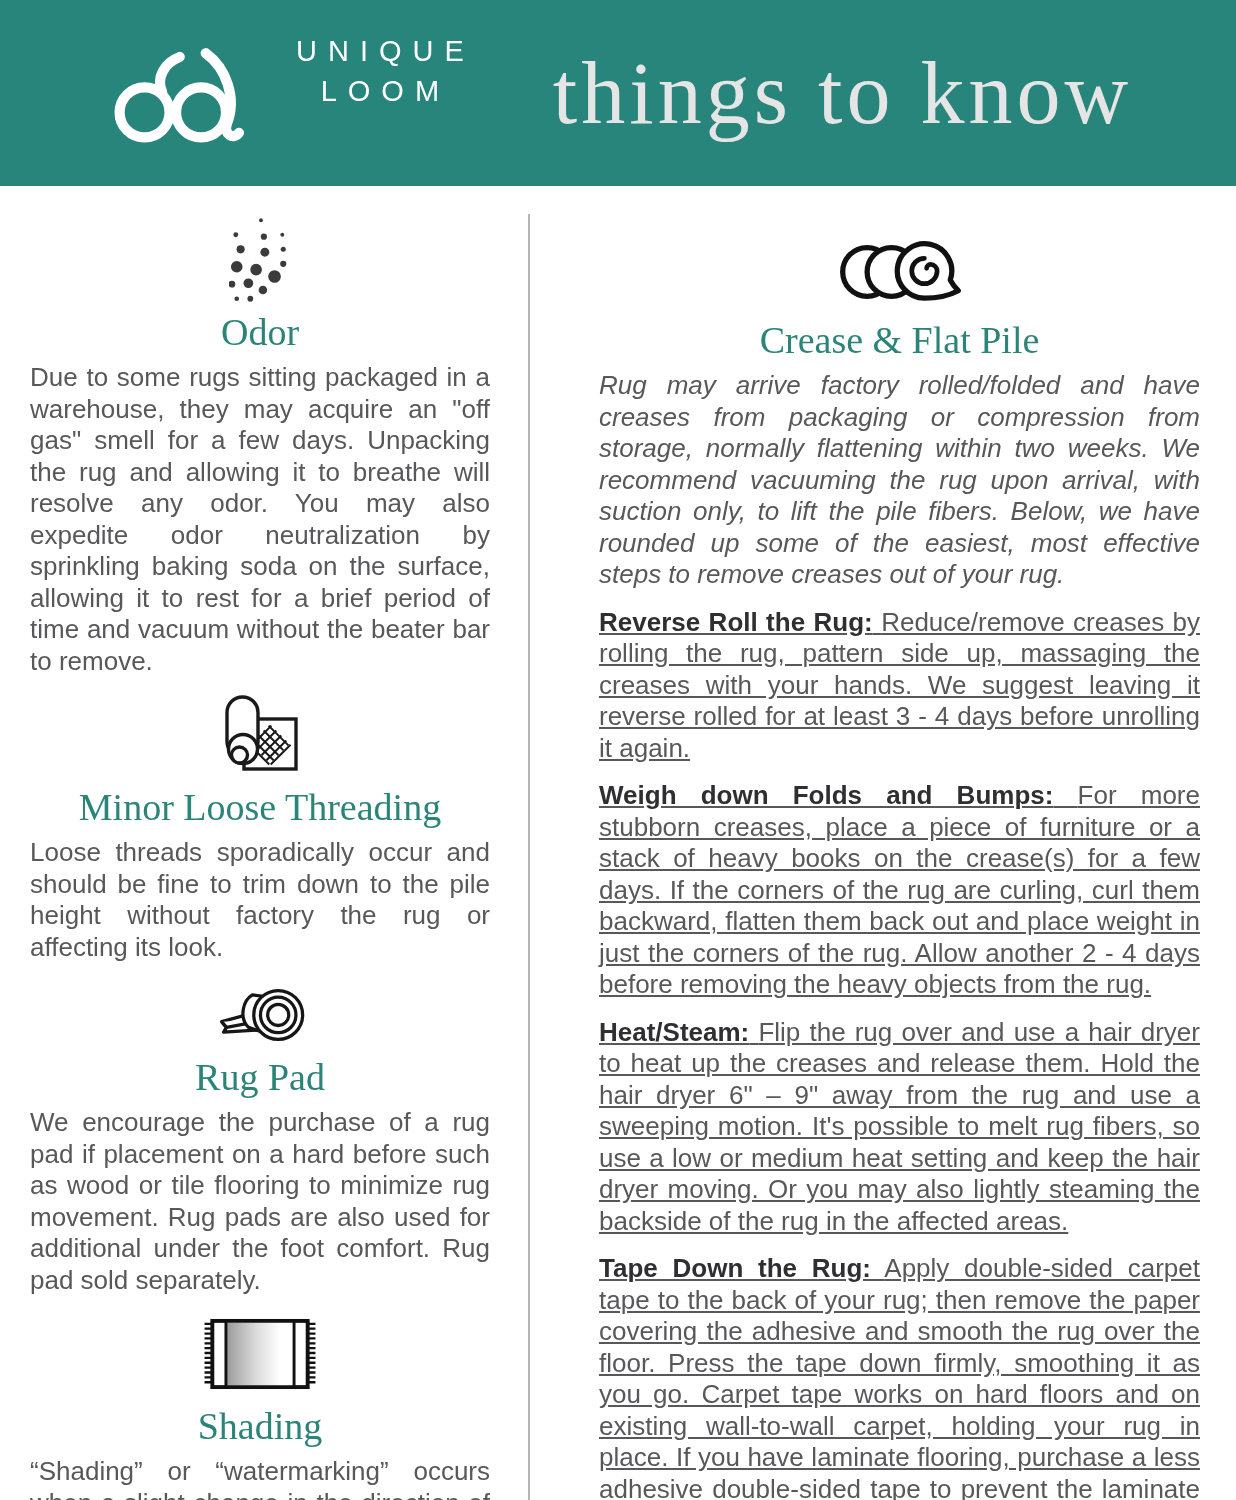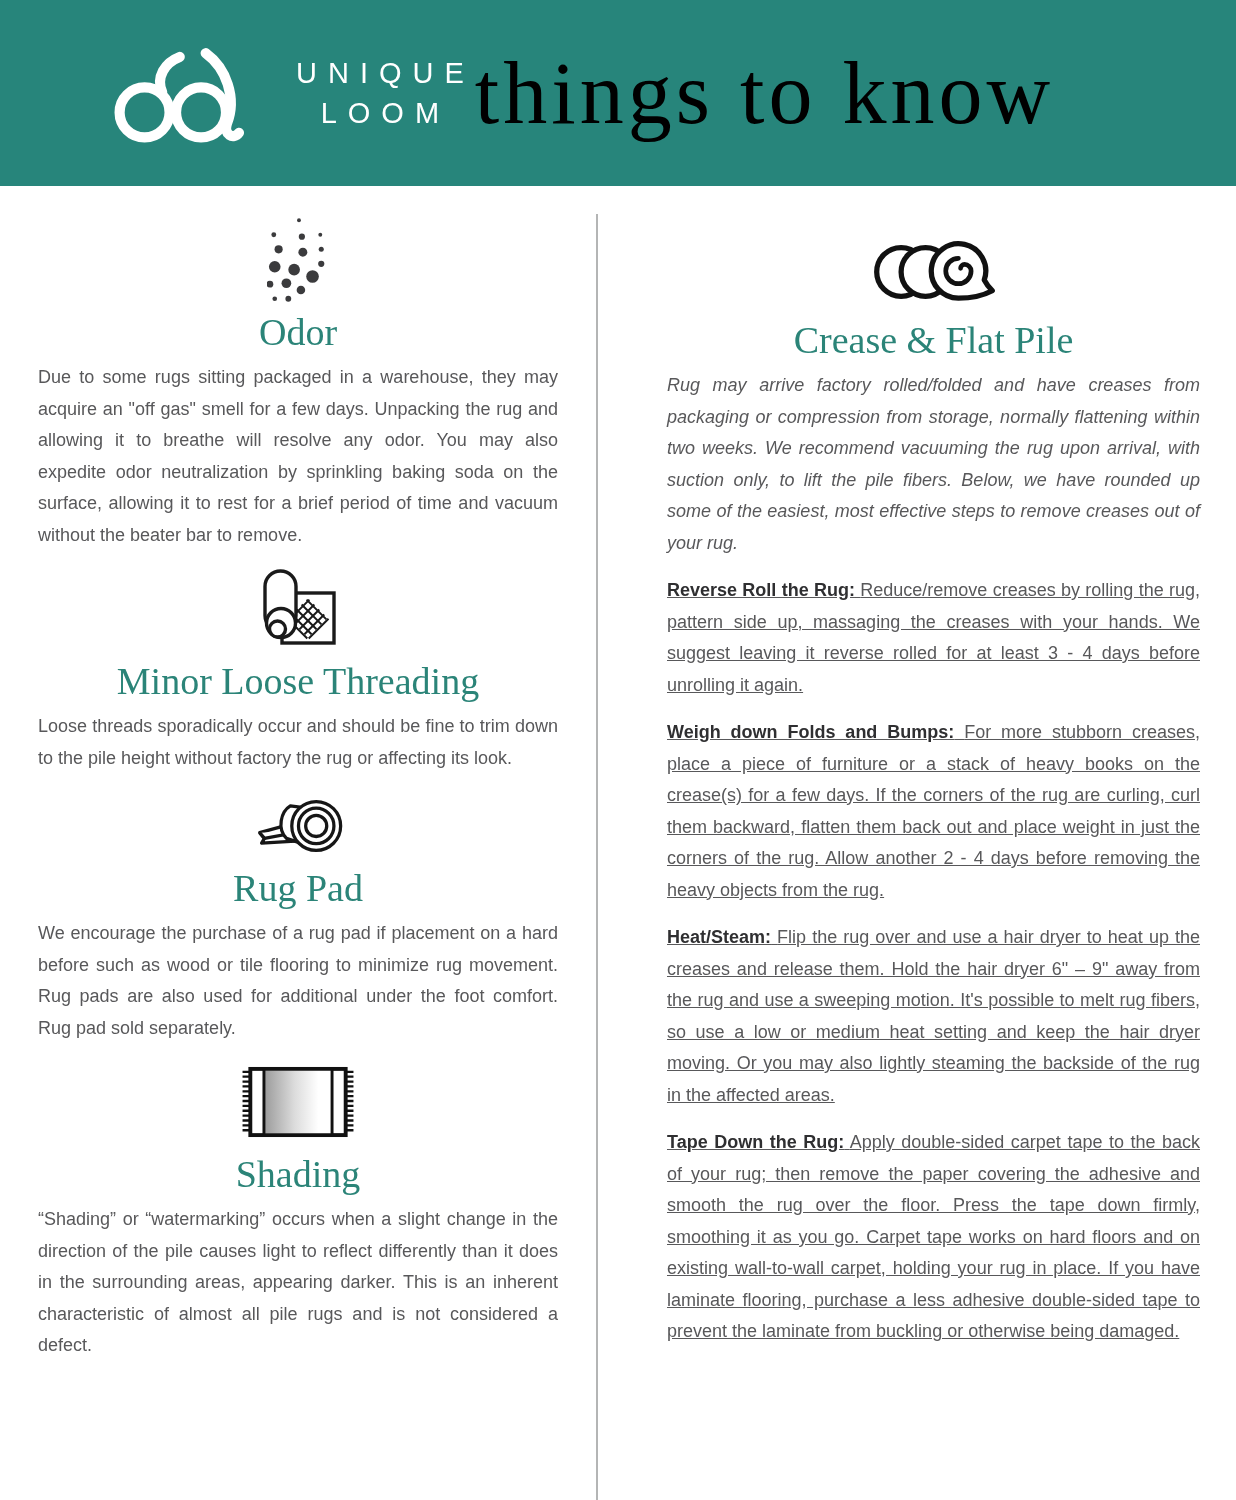--- a/index.html
+++ b/index.html
@@ -5,48 +5,48 @@
   html,body{margin:0;padding:0;}
   .page{
     width:1236px;height:1500px;background:#ffffff;overflow:hidden;
     font-family:"Liberation Sans","DejaVu Sans",sans-serif;
     position:relative;
   }
   
   .header{
     height:186px;background:#27857B;display:flex;align-items:center;
   }
-  .logo-block{display:flex;align-items:center;margin-left:96px;}
+  .logo-block{display:flex;margin-left:96px;}
   .logo-svg{display:block;}
   .brand{
     color:#ffffff;font-size:29px;letter-spacing:11px;line-height:40px;
     text-align:center;margin-left:14px;font-weight:400;
   }
   .header-title{
-    flex:1;color:#000000;
+    flex:1;text-align:center;color:#e5e5e5;
     font-family:"Liberation Serif","DejaVu Serif",serif;
     font-size:88px;letter-spacing:4px;font-weight:400;
     padding-right:26px;white-space:nowrap;
   }
   
   .cols{display:flex;margin-top:28px;height:1286px;}
   .col-left{
-    width:598px;box-sizing:border-box;
+    width:530px;box-sizing:border-box;
     border-right:2px solid #b4b5b5;
-    padding:0 38px 0 38px;
+    padding:0 38px 0 30px;
   }
   .col-right{flex:1;padding:0 36px 0 37px;margin-left:32px;}
   .icon-row{display:flex;justify-content:center;}
   h2.sec-head{
     font-family:"Liberation Serif","DejaVu Serif",serif;
     font-weight:400;color:#2B8478;font-size:38px;line-height:44px;
     text-align:center;margin:4px 0 8px 0;
   }
   p.body{
-    color:#58585A;font-size:18px;line-height:31.5px;
+    color:#58585A;font-size:26px;line-height:31.5px;
     text-align:justify;margin:0 0 16px 0;
   }
   p.body strong{color:#2F2F31;font-weight:700;}
   .tip{margin:0 0 30px 0;text-decoration:underline;}
   .tip:last-child{margin-bottom:0;}
   .intro{margin:0 0 30px 0;font-style:italic;}
   
   .ic-odor{margin:2px 0 8px 0;}
   .ic-thread{margin:8px 0 10px 0;}
   .ic-pad{margin:22px 0 12px 0;}

